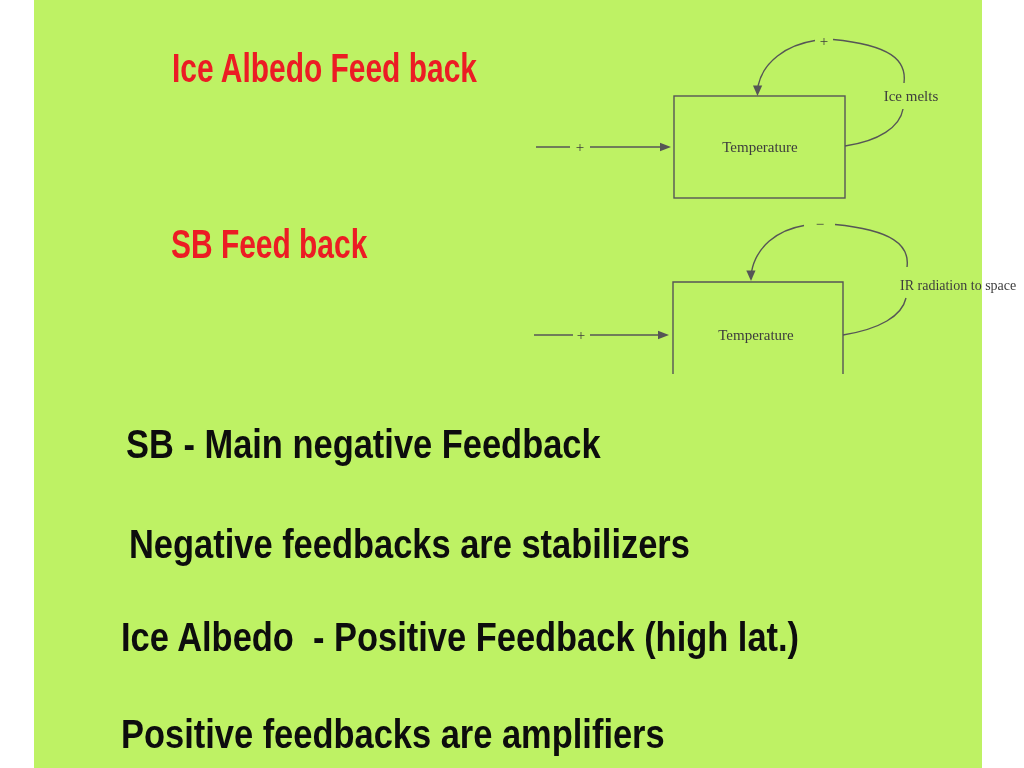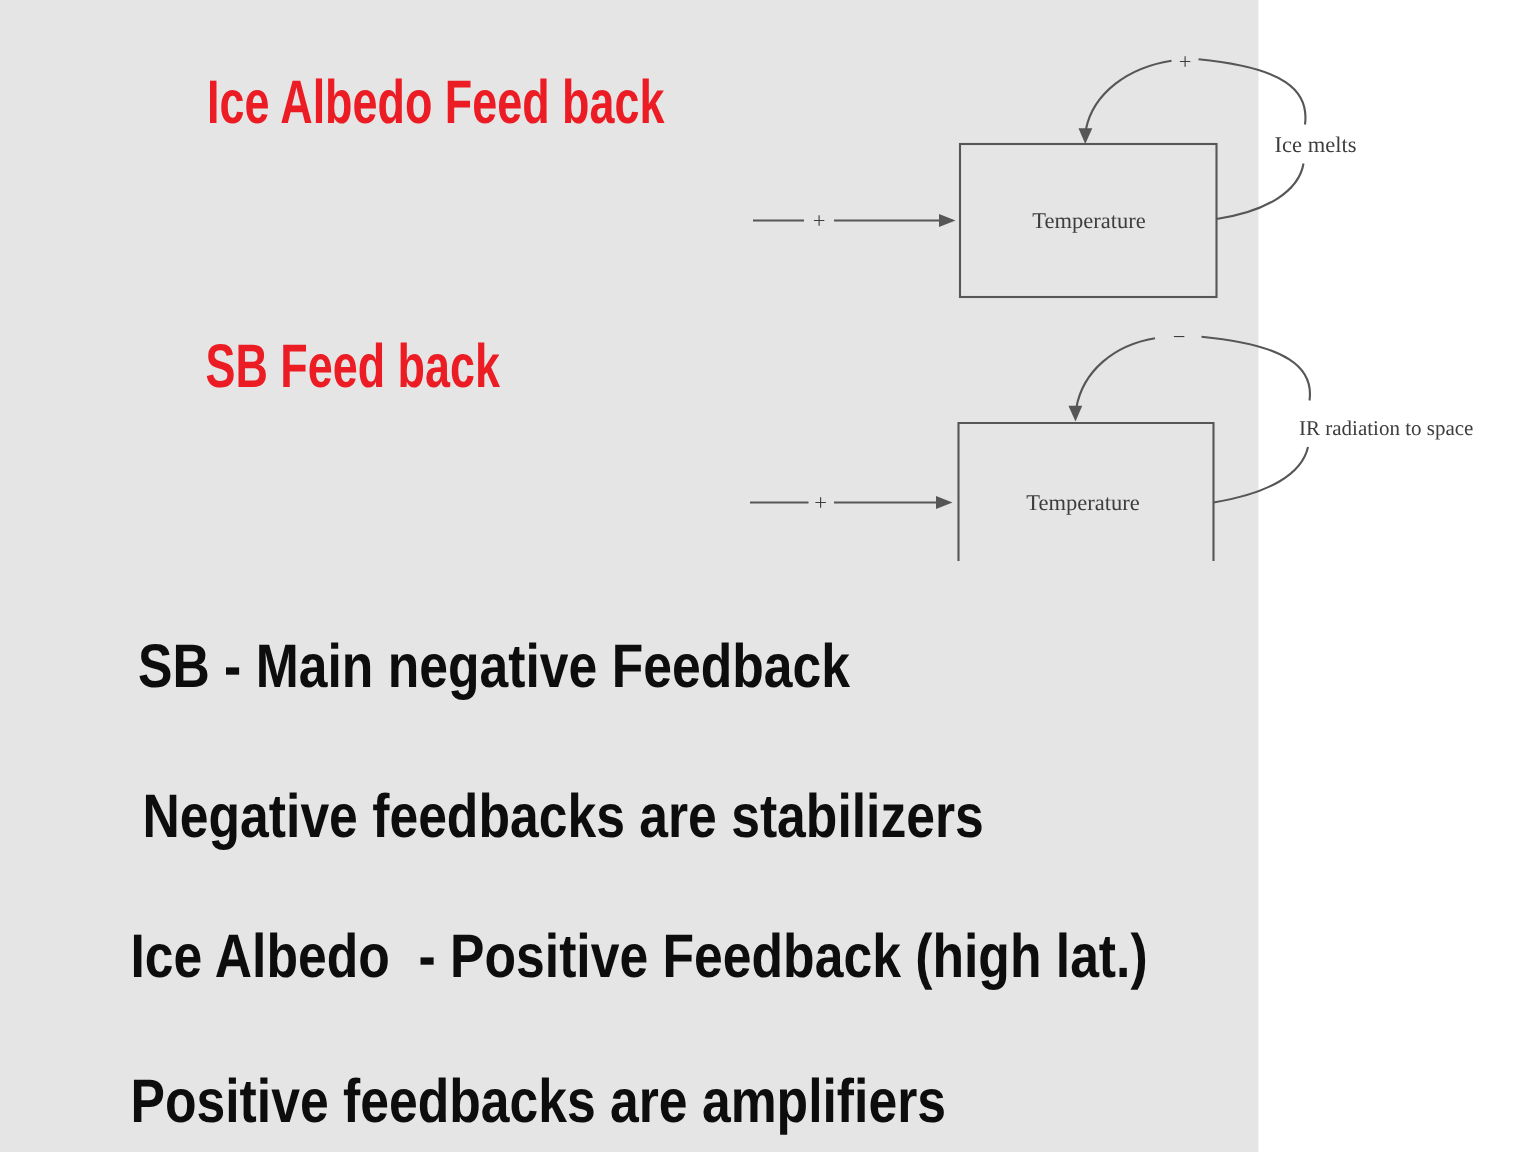--- a/index.html
+++ b/index.html
@@ -4,22 +4,23 @@
 <style>
   html, body { margin: 0; padding: 0; }
   body {
     width: 1024px; height: 768px;
     background: #ffffff;
     overflow: hidden;
     font-family: "Liberation Sans", sans-serif;
   }
   .slide {
     position: relative;
-    width: 839px; height: 768px;
-    background: #e5e5e5;
+    width: 948px; height: 768px;
+    background: #bef264;
+    margin-left: 34px;
   }
 
   
   .heading {
     position: absolute;
     color: #ec1c24;
     font-weight: 700;
     font-size: 41px;
     line-height: 1.1;
     white-space: pre;

